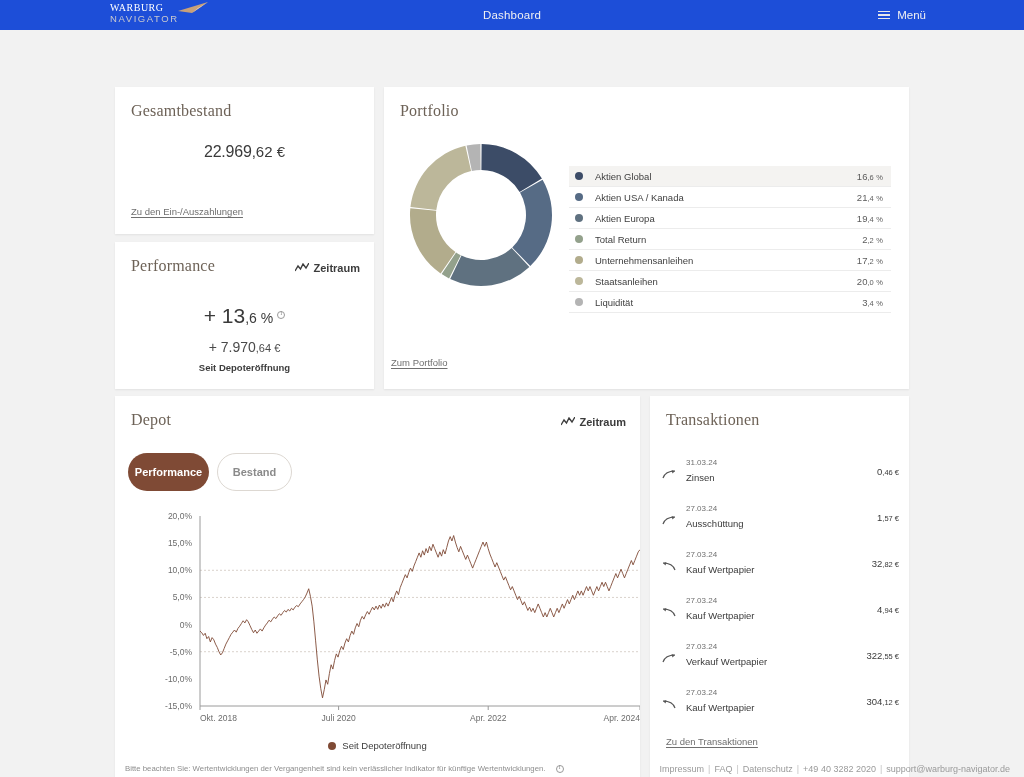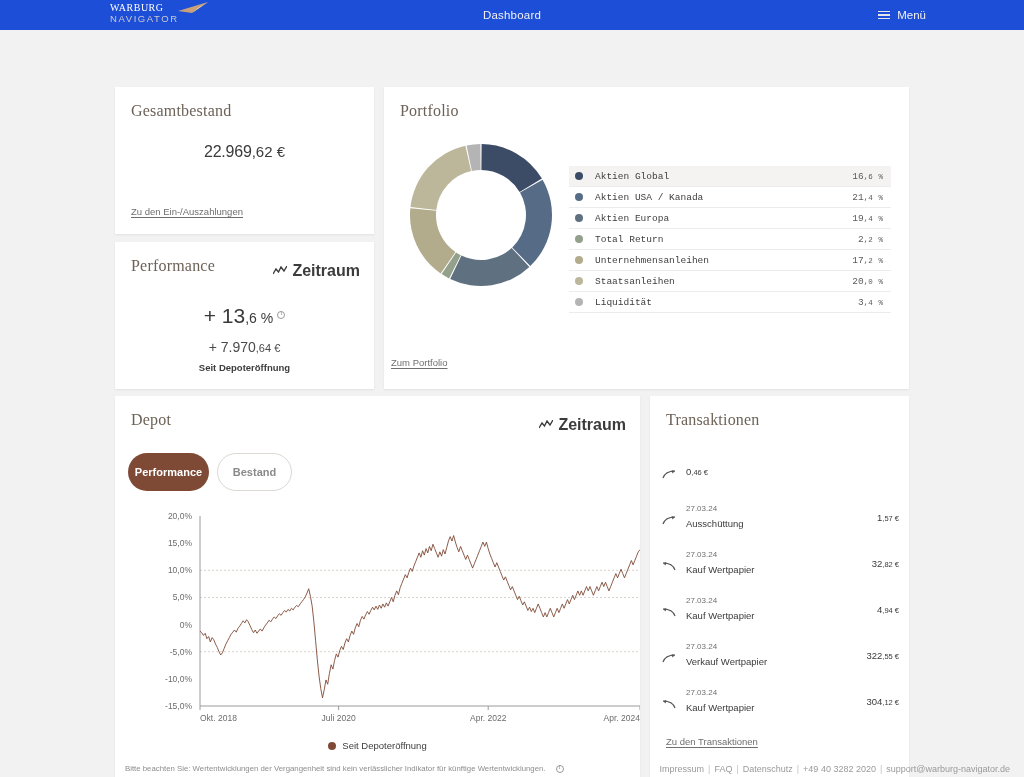--- a/index.html
+++ b/index.html
@@ -54,21 +54,21 @@
     font-family: "Liberation Serif", serif;
     font-size: 16px; color: #6d6257; font-weight: normal;
     letter-spacing: .2px;
   }
   .link {
     font-size: 9.5px; color: #6f6f6f; text-decoration: underline;
     text-underline-offset: 2px; cursor: pointer;
   }
   .zeitraum {
     display: flex; align-items: center; gap: 5px;
-    font-size: 16px; color: #3c3c3c; font-weight: bold; cursor: pointer;
+    font-size: 11px; color: #3c3c3c; font-weight: bold; cursor: pointer;
   }
 
   
   #card-gesamt { left: 115px; top: 57px; width: 259px; height: 147px; }
   #card-gesamt .card-title { position: absolute; left: 16px; top: 15px; }
   #gesamt-value {
     position: absolute; left: 0; right: 0; top: 56px; text-align: center;
     color: #3a3a3a;
   }
   #gesamt-value .big { font-size: 16px; letter-spacing: -.2px; }
@@ -105,21 +105,21 @@
     font-family: "Liberation Serif", serif;
   }
 
   
   #card-portfolio { left: 384px; top: 57px; width: 525px; height: 302px; }
   #card-portfolio .card-title { position: absolute; left: 16px; top: 15px; }
   #donut { position: absolute; left: 22px; top: 53px; }
   #legend { position: absolute; left: 185px; top: 79px; width: 322px; }
   .legend-row {
     display: flex; align-items: center; height: 21px;
-    border-bottom: 1px solid #ececec; font-size: 9.5px; color: #3e3e3e; font-family: Liberation Mono, monospace;
+    border-bottom: 1px solid #ececec; font-size: 9.5px; color: #3e3e3e;
   }
   .legend-row:first-child { background: #f4f3f1; }
   .legend-dot { width: 8px; height: 8px; border-radius: 50%; margin: 0 12px 0 6px; flex: none; }
   .legend-label { flex: 1; }
   .legend-val { color: #5c5c5c; padding-right: 8px; white-space: nowrap; }
   .legend-val .u { font-size: 7.5px; }
   #portfolio-link { position: absolute; left: 7px; top: 270px; text-align: right; }
 
   
   #card-depot { left: 115px; top: 366px; width: 525px; height: 381px; }
@@ -321,20 +321,24 @@
   </div>
 
   <div class="card" id="card-trans">
     <div class="card-title">Transaktionen</div>
     <div id="trans-list">
         <div class="trans-row">
           <span class="trans-icon"><svg width="14" height="10" viewBox="0 0 14 10">
               <path d="M1,8 C3,2 8,1 13,1" fill="none" stroke="#555" stroke-width="1.2"></path>
               <polygon points="13,1 9.5,0 10.5,3.6" fill="#555"></polygon>
             </svg></span>
+          <span class="trans-mid">
+            <span class="trans-date" style="display:block">31.03.24</span>
+            <span class="trans-name" style="display:block">Zinsen</span>
+          </span>
           <span class="trans-amt"><span>0</span><span class="small">,46</span><span class="small"> €</span></span>
         </div>
         <div class="trans-row">
           <span class="trans-icon"><svg width="14" height="10" viewBox="0 0 14 10">
               <path d="M1,8 C3,2 8,1 13,1" fill="none" stroke="#555" stroke-width="1.2"></path>
               <polygon points="13,1 9.5,0 10.5,3.6" fill="#555"></polygon>
             </svg></span>
           <span class="trans-mid">
             <span class="trans-date" style="display:block">27.03.24</span>
             <span class="trans-name" style="display:block">Ausschüttung</span>

